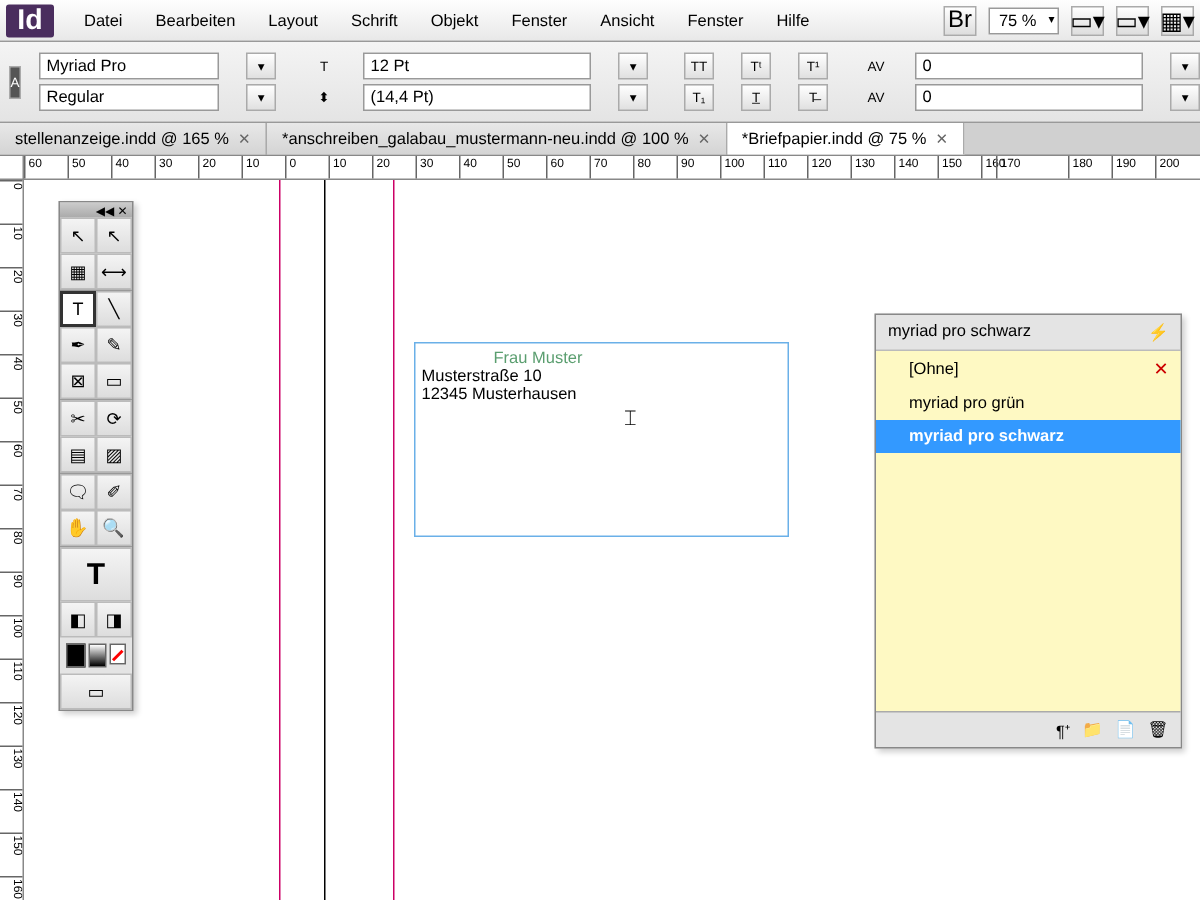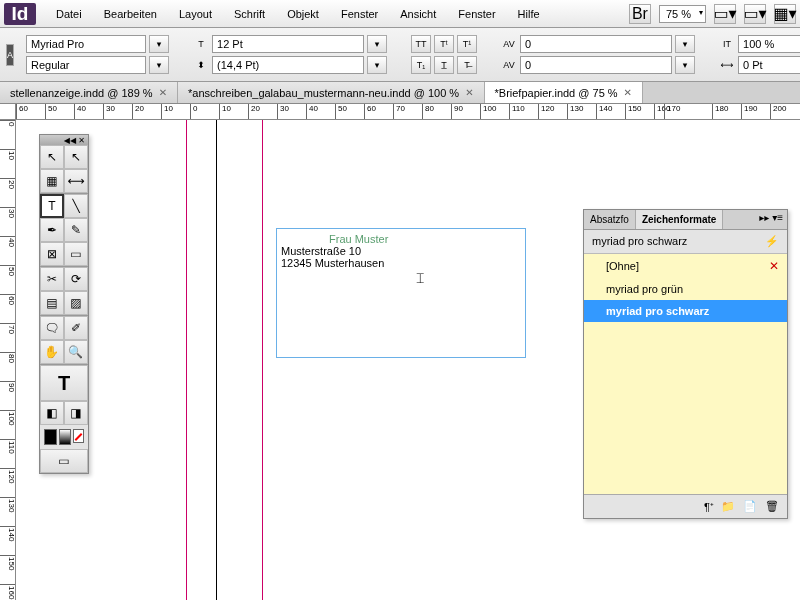--- a/index.html
+++ b/index.html
@@ -6,21 +6,21 @@
 body { background: #fff; overflow: hidden; width: 800px; height: 600px; position: relative; }
 .menubar { height: 28px; background: linear-gradient(#fefefe,#e8e8e8); border-bottom: 1px solid #999; display: flex; align-items: center; padding: 0 4px; gap: 2px; }
 .app-icon { width: 32px; height: 22px; background: #4a2d5e; color: #fff; display: flex; align-items: center; justify-content: center; font-weight: bold; font-size: 19px; border-radius: 2px; margin-right: 8px; }
 .menu-item { padding: 4px 10px; cursor: default; }
 .menu-right { margin-left: auto; display: flex; align-items: center; gap: 8px; }
 .zoom-box { border: 1px solid #999; padding: 2px 14px 2px 6px; background: #fff; position: relative; }
 .zoom-box::after { content: "▾"; position: absolute; right: 2px; font-size: 8px; }
 .tb-icon { width: 22px; height: 20px; border: 1px solid #aaa; background: linear-gradient(#fff,#ddd); display: inline-flex; align-items: center; justify-content: center; font-size: 16px; }
 .control-panel { background: linear-gradient(#f4f4f4,#e4e4e4); border-bottom: 1px solid #999; padding: 4px 6px; display: flex; gap: 12px; align-items: center; height: 54px; }
 .cp-group { display: flex; flex-direction: column; gap: 3px; }
-.cp-row { display: flex; align-items: center; gap: 3px; }
+.cp-row { display: flex; align-items: center; gap: 18px; }
 .cp-input { border: 1px solid #999; background: #fff; padding: 1px 4px; height: 18px; min-width: 50px; }
 .cp-input.wide { width: 120px; }
 .cp-label { width: 16px; height: 16px; display: inline-flex; align-items: center; justify-content: center; font-size: 9px; }
 .cp-btn { width: 20px; height: 18px; border: 1px solid #aaa; background: linear-gradient(#fff,#e0e0e0); display: inline-flex; align-items: center; justify-content: center; font-size: 9px; }
 .cp-sep { width: 1px; height: 40px; background: #aaa; }
 .swatch-red { width: 24px; height: 24px; border: 1px solid #666; background: #fff; position: relative; }
 .swatch-red::after { content: ""; position: absolute; width: 100%; height: 2px; background: red; top: 50%; left: 0; transform: rotate(-45deg); }
 .tabbar { height: 22px; background: #d0d0d0; border-bottom: 1px solid #888; display: flex; }
 .doc-tab { padding: 3px 10px; border-right: 1px solid #aaa; background: linear-gradient(#e8e8e8,#d4d4d4); display: flex; align-items: center; gap: 6px; cursor: default; }
 .doc-tab.active { background: #fff; }
@@ -144,21 +144,21 @@
         <input class="cp-input" value="0 Pt" style="">
       </div>
   </div>
 
   <div class="cp-sep"></div>
 
 </div>
 
 <div class="tabbar">
   <div class="doc-tab">
-      <span>stellenanzeige.indd @ 189 %</span>
+      <span>stellenanzeige.indd @ 165 %</span>
       <span class="tab-close">✕</span>
     </div>
   <div class="doc-tab">
       <span>*anschreiben_galabau_mustermann-neu.indd @ 100 %</span>
       <span class="tab-close">✕</span>
     </div>
   <div class="doc-tab active">
       <span>*Briefpapier.indd @ 75 %</span>
       <span class="tab-close">✕</span>
     </div>
@@ -257,25 +257,20 @@
     <div class="tool-swatches">
       <div class="tool-sw" style="background:#000"></div>
       <div class="tool-sw" style="background:linear-gradient(#fff,#000)"></div>
       <div class="tool-sw swatch-red" style="width:14px;height:14px"></div>
     </div>
     <div class="tool-cell" style="grid-column:1/span 2;width:48px">▭</div>
   </div>
 </div>
 
 <div class="char-panel">
-  <div class="char-tabs">
-    <div class="char-tab">Absatzfo</div>
-    <div class="char-tab active">Zeichenformate</div>
-    <div class="char-tab-icons">▸▸ ▾≡</div>
-  </div>
   <div class="char-name">
     <span>myriad pro schwarz</span>
     <span>⚡</span>
   </div>
   <div class="char-list">
     <div class="char-item none">
         <span>[Ohne]</span>
         <span class="x-del">✕</span>
       </div>
     <div class="char-item">

